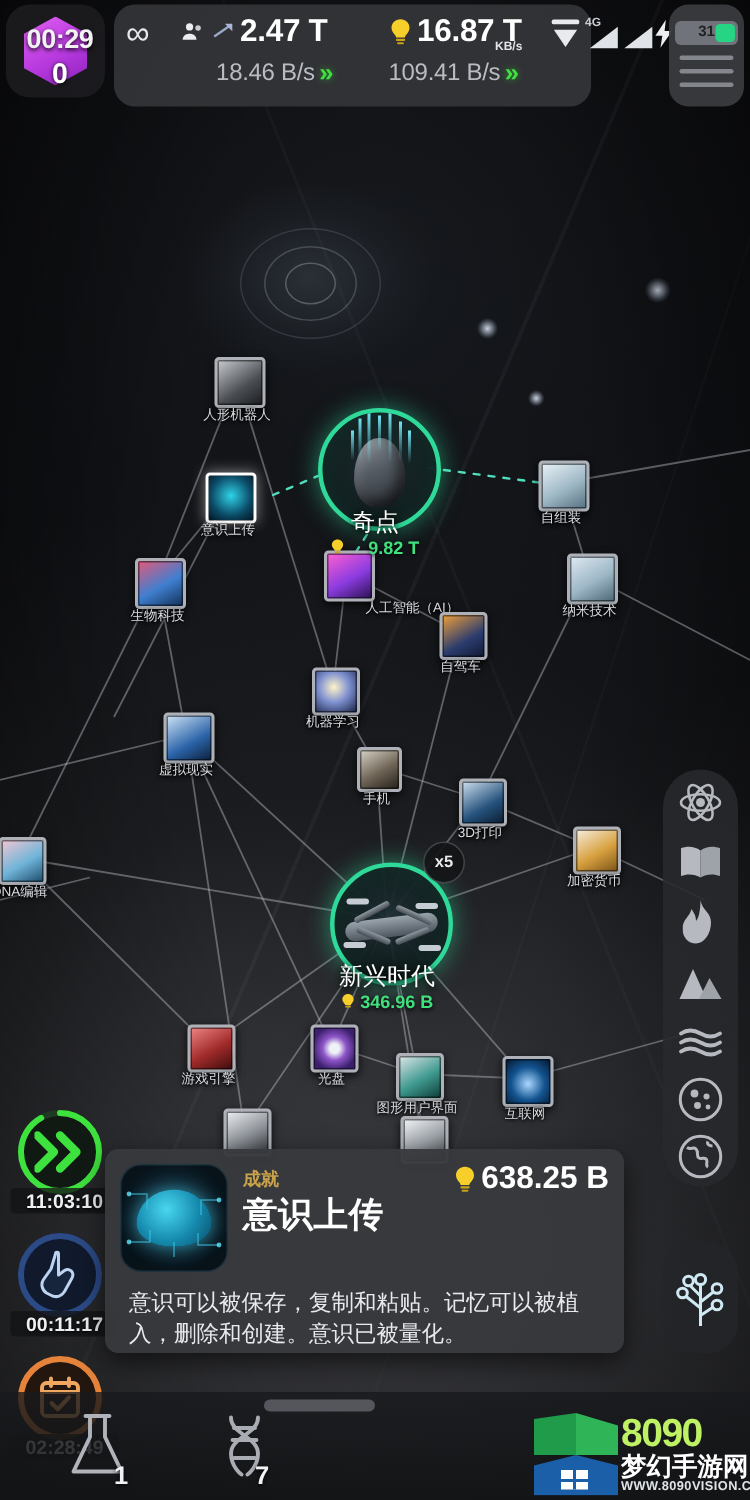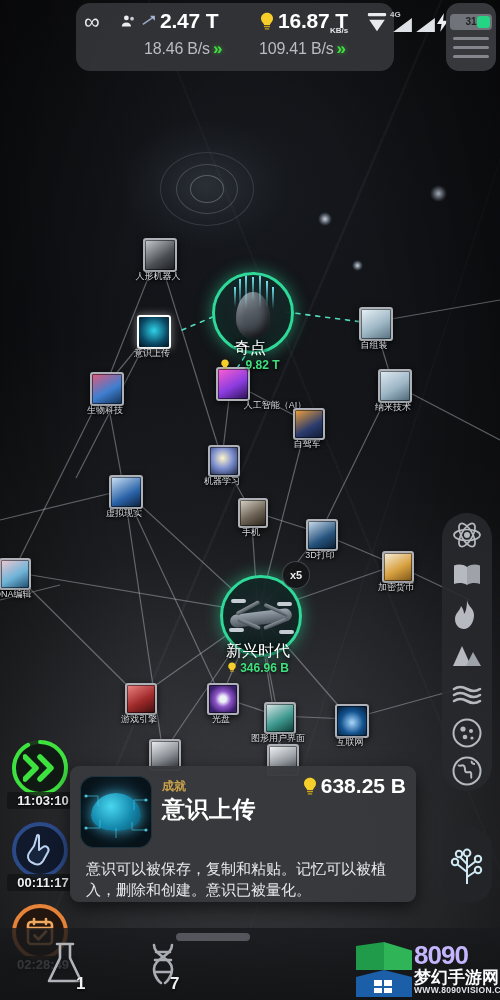--- a/index.html
+++ b/index.html
@@ -145,21 +145,21 @@
     clip-path:polygon(0 100%,0 14%,50% 0,50% 100%);}
   .wm-l2{position:absolute;left:28px;top:2px;width:28px;height:28px;background:#2fb457;
     clip-path:polygon(0 0,100% 30%,100% 100%,0 100%);}
   .wm-b{position:absolute;left:0;top:30px;width:56px;height:27px;background:#1a5fa8;
     clip-path:polygon(0 100%,0 26%,50% 0,100% 26%,100% 100%);}
   .wm-win{position:absolute;left:18px;top:40px;width:18px;height:13px;
     background:#fff;
     background-image:linear-gradient(#1a5fa8 0 0),linear-gradient(#1a5fa8 0 0);
     background-size:2px 100%,100% 2px;background-position:50% 0,0 50%;
     background-repeat:no-repeat;}
-  .wm-t1{position:absolute;left:58px;top:0px;font-size:26px;font-weight:800;color:#c4b5fd;
+  .wm-t1{position:absolute;left:58px;top:0px;font-size:26px;font-weight:800;color:#bef264;
     letter-spacing:-1px;}
   .wm-t2{position:absolute;left:58px;top:26px;font-size:17px;font-weight:800;color:#fff;}
   .wm-t3{position:absolute;left:58px;top:45px;font-size:8.5px;font-weight:700;color:#dfe3e8;
     letter-spacing:.3px;}
 </style>
 </head>
 <body>
 
 <div id="app">
 
@@ -216,20 +216,25 @@
 
     <g stroke="#55e8c8" stroke-opacity=".95" stroke-width="1.6" fill="none" stroke-dasharray="4 6" stroke-linecap="round">
       <path d="M182 330 L215 316"></path>
       <path d="M286 312 L362 322"></path>
       <path d="M250 348 L236 370"></path>
     </g>
   </svg>
 
   <div class="statusbar">
 
+    <div class="hexwrap">
+      <div class="hex"></div>
+      <div class="hextime">00:29</div>
+      <div class="hexnum">0</div>
+    </div>
 
     <div class="statpill">
 
       <div class="sg" style="left:8px;top:6px;">
         <span style="font-size:22px;color:#e6e8ec;font-weight:400;">∞</span>
       </div>
 
       <div class="sg" style="left:44px;top:4px;">
         <div class="row1">
           <svg width="17" height="17" viewBox="0 0 24 24">

